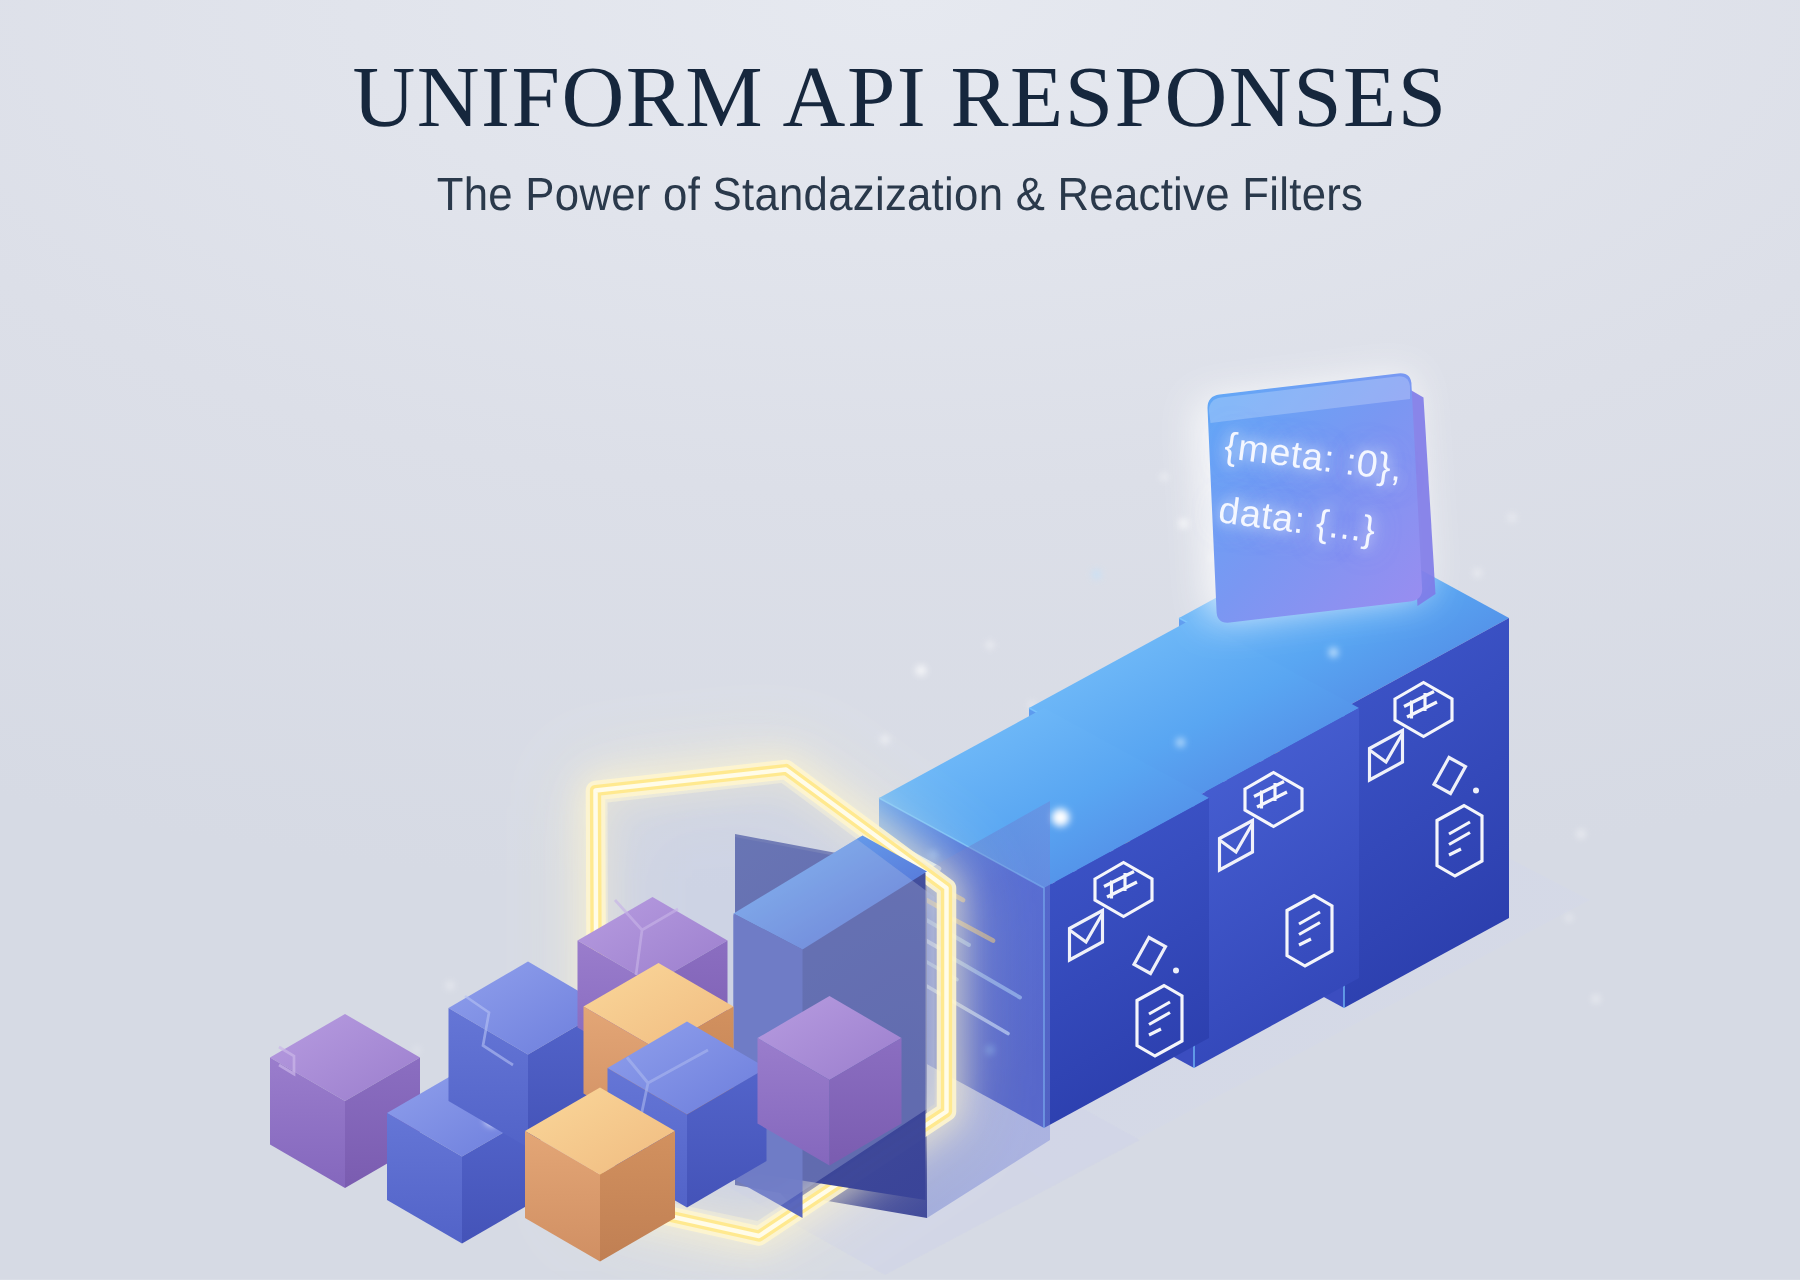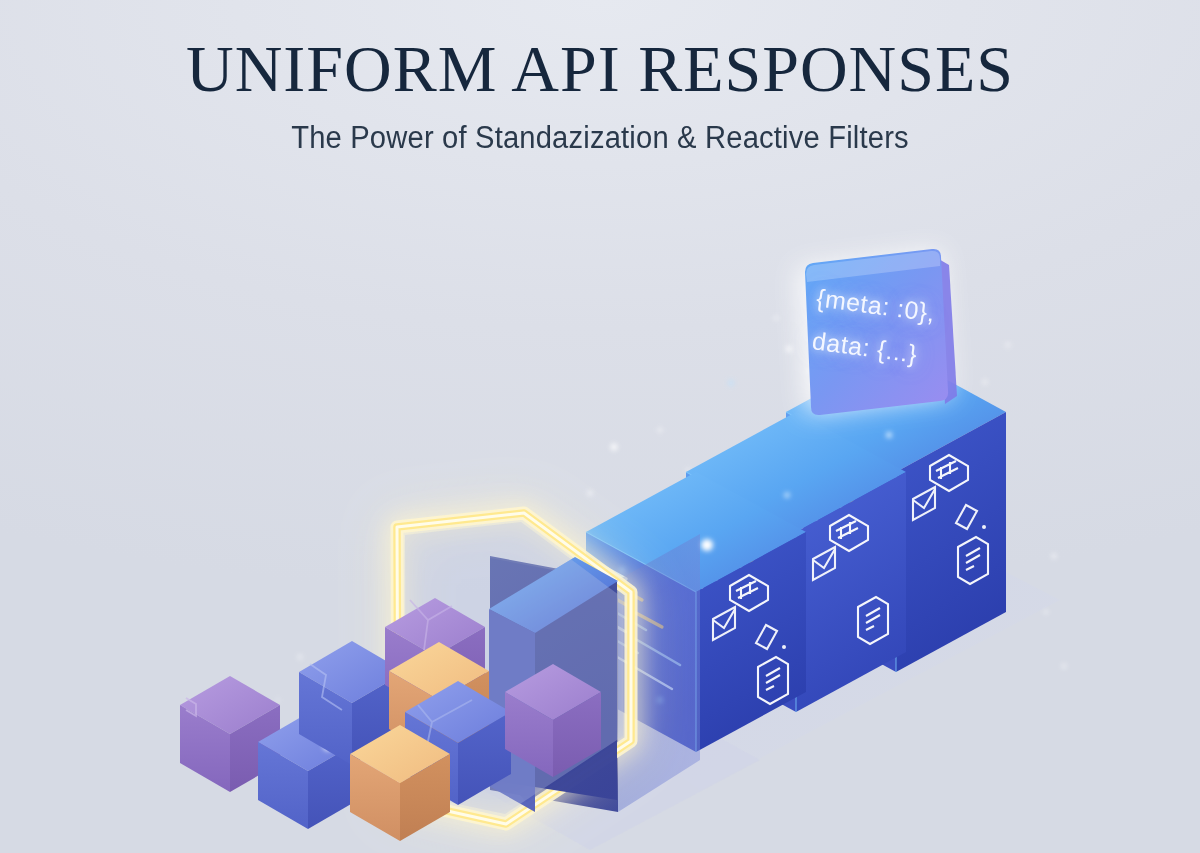--- a/index.html
+++ b/index.html
@@ -17,21 +17,21 @@
   }
   
   #header{
     position:absolute; top:0; left:0; width:1200px;
     text-align:center; z-index:40;
     padding-top:36px;
     pointer-events:none;
   }
   #title{
     font-family:"Liberation Serif", serif;
-    font-size:66px;
+    font-size:58px;
     line-height:1.0;
     letter-spacing:1px;
     color:#16273d;
     font-weight:400;
   }
   #subtitle{
     margin-top:18px;
     font-family:"Liberation Sans", sans-serif;
     font-size:31px;
     color:#2a394b;

